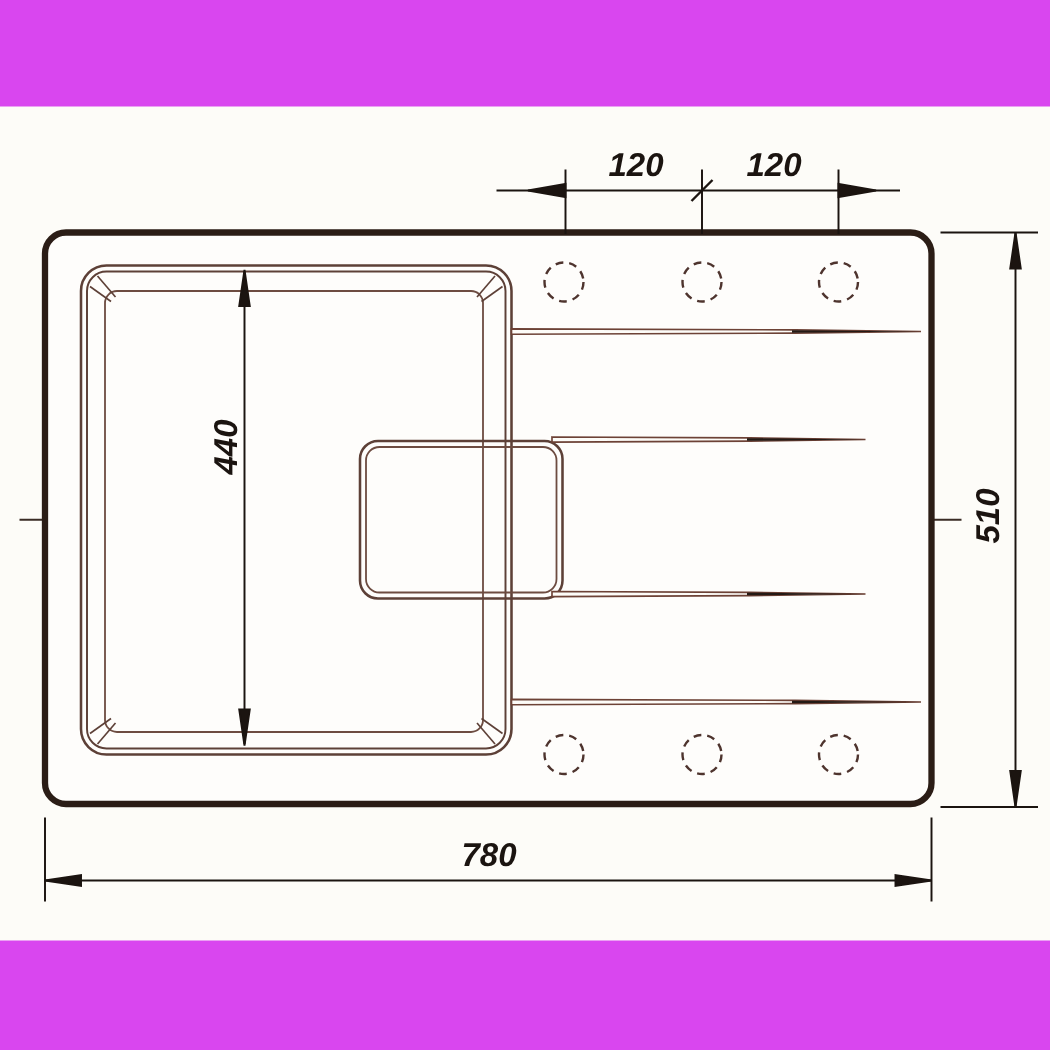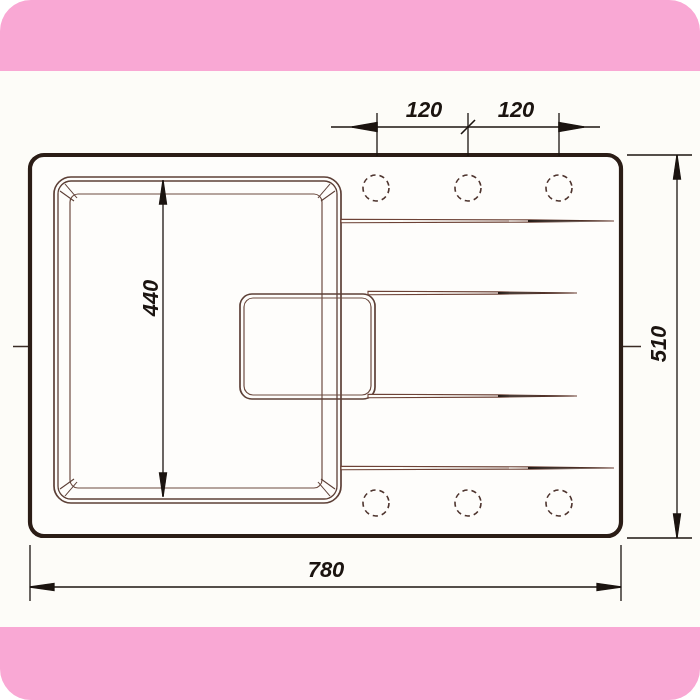--- a/index.html
+++ b/index.html
@@ -7,22 +7,21 @@
     padding: 0;
     background: #ffffff;
     width: 700px;
     height: 700px;
     overflow: hidden;
   }
   .canvas {
     position: relative;
     width: 700px;
     height: 700px;
-    background: #f9a8d4;
-    border-radius: 31px;
+    background: #d946ef;
   }
   svg {
     display: block;
   }
   .dim-text {
     font-family: "Liberation Sans", sans-serif;
     font-style: italic;
     font-weight: 700;
     font-size: 22px;
     fill: #1b1410;

